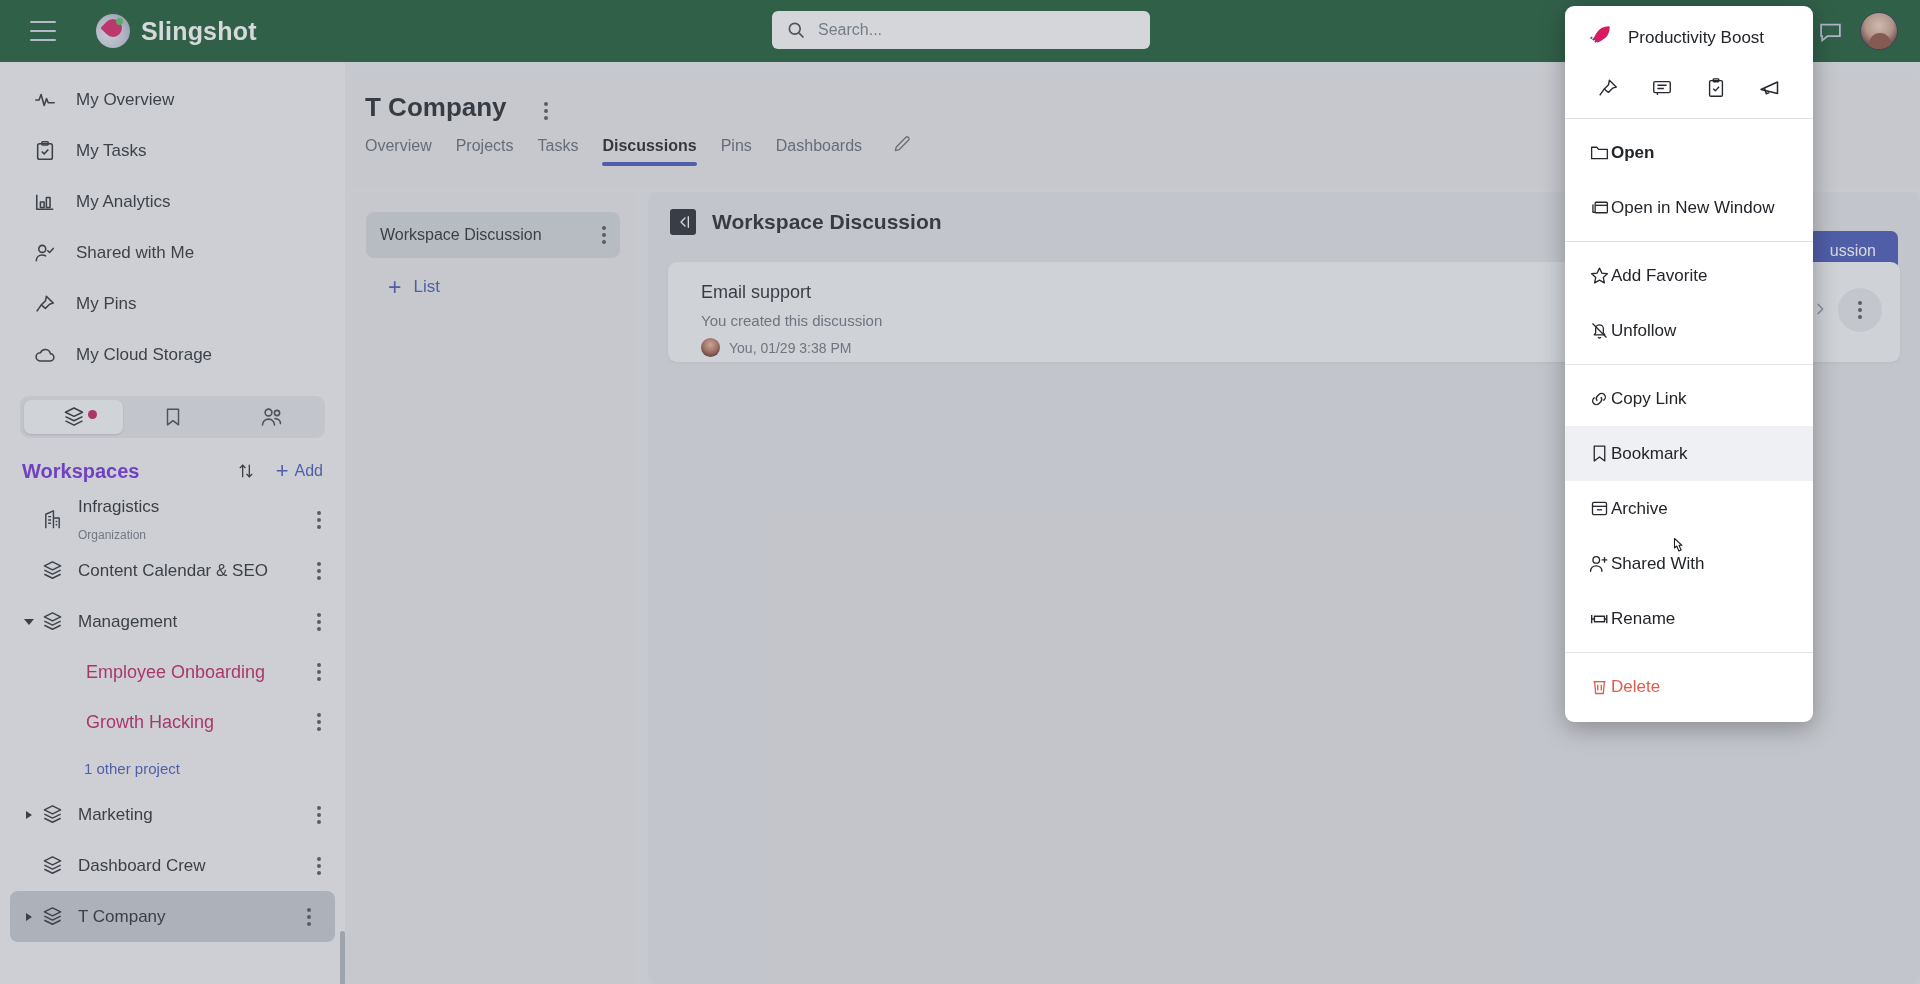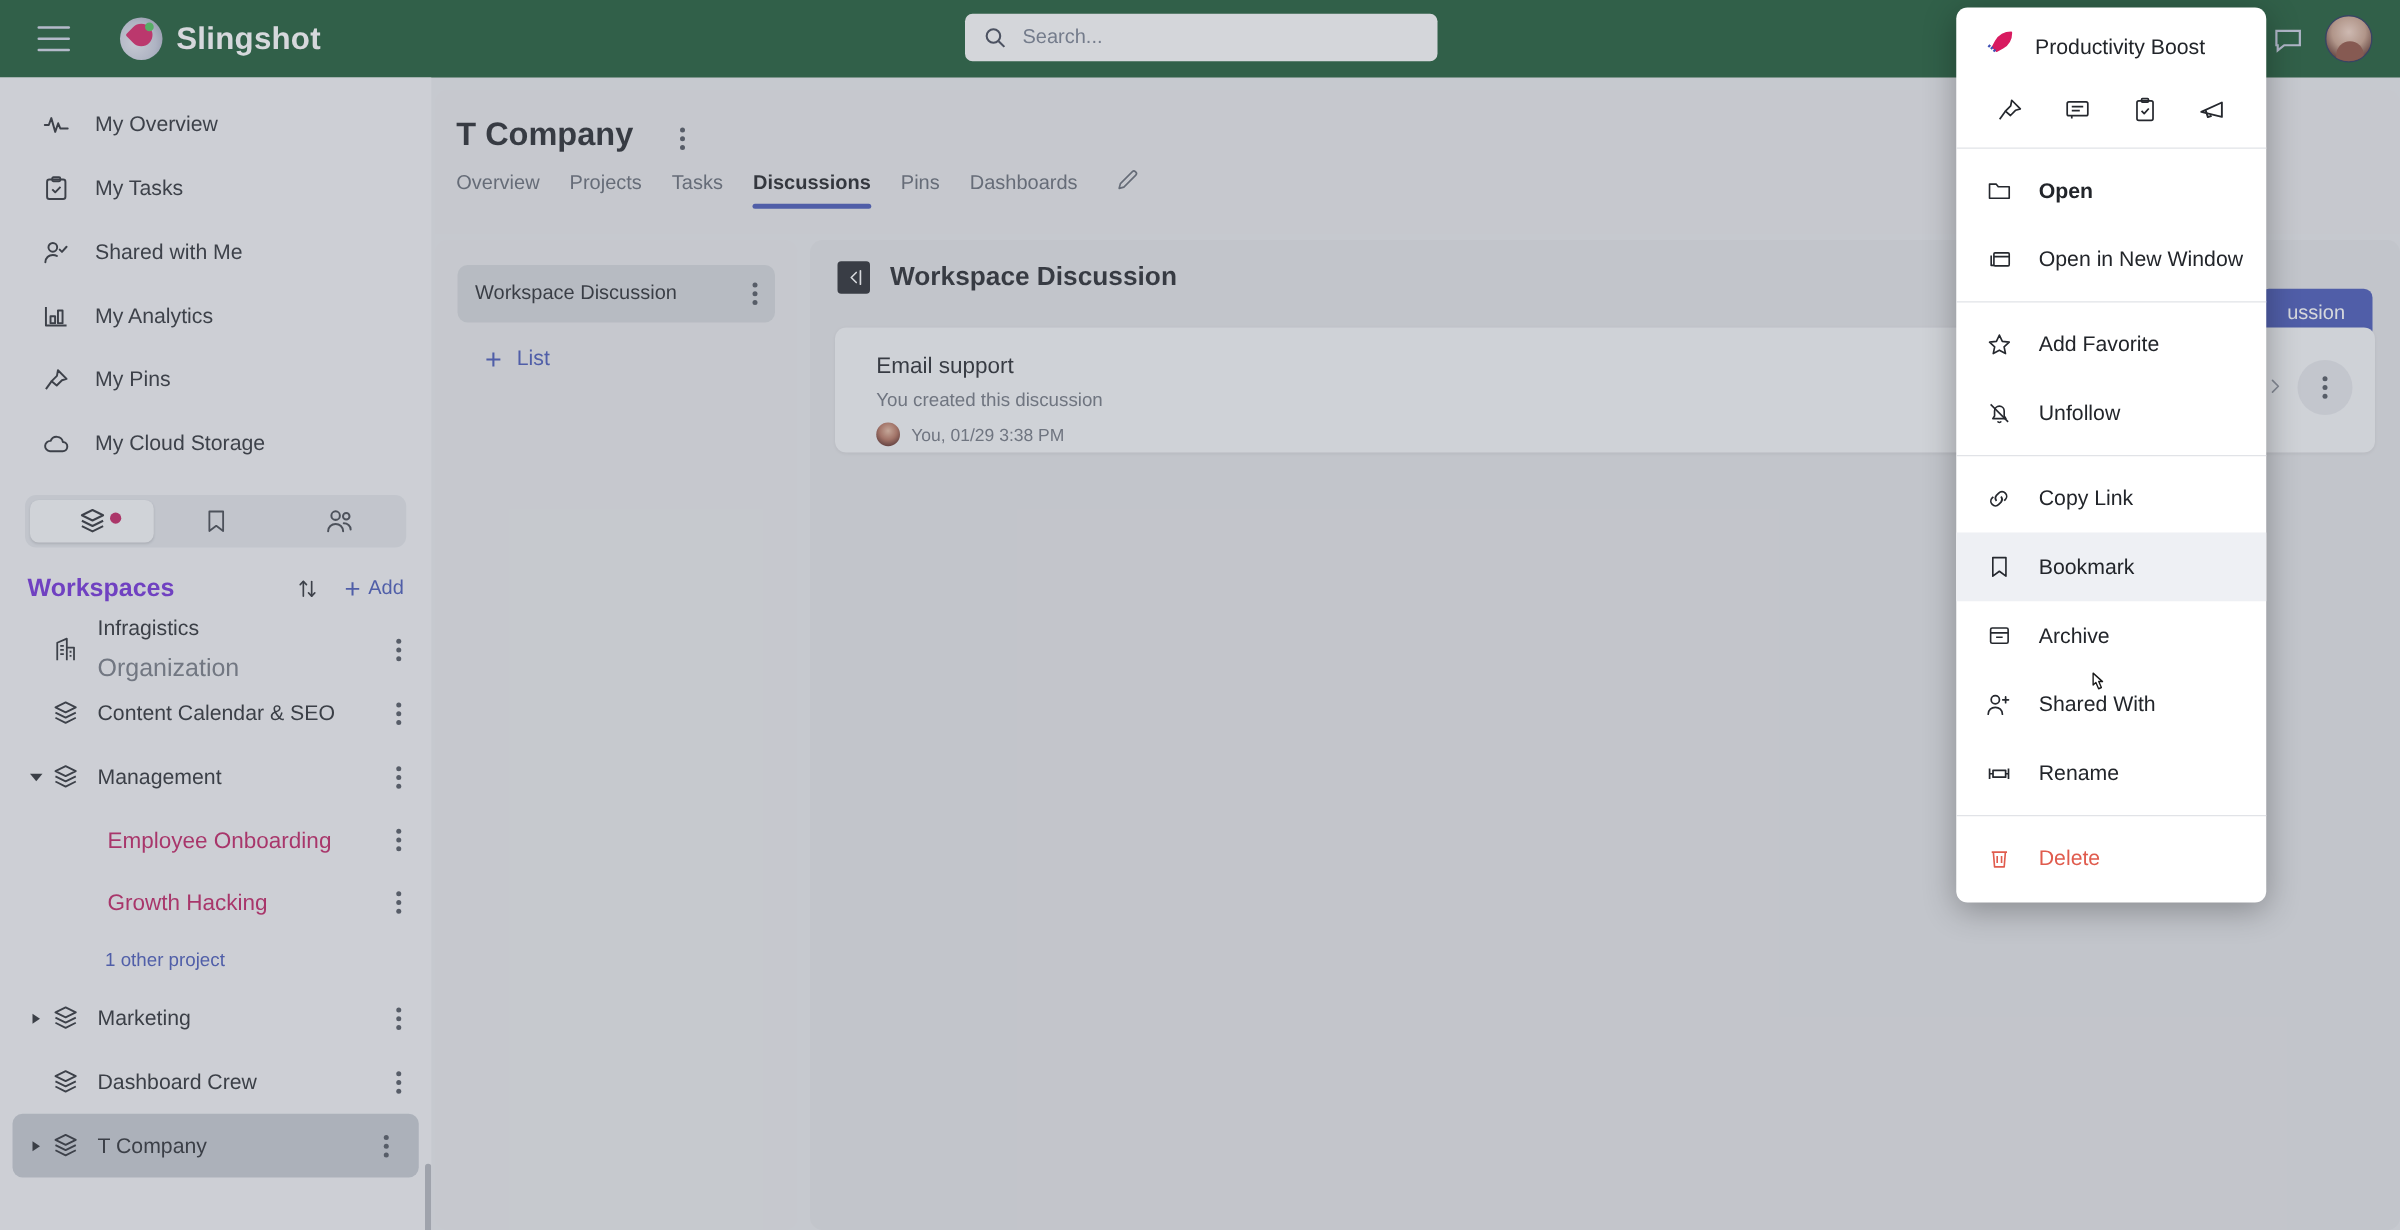--- a/index.html
+++ b/index.html
@@ -74,21 +74,21 @@
   .ws-row { height: 51px; display: flex; align-items: center; padding-left: 22px; padding-right: 14px; cursor: pointer; }
   .ws-row.selected { background: #c3c7cf; border-radius: 8px; margin: 0 10px; padding-left: 12px; }
   .ws-caret { width: 14px; flex: none; display: flex; align-items: center; justify-content: center; }
   .ws-caret i { display: block; width: 0; height: 0; border-left: 6px solid #22252a;
     border-top: 4px solid transparent; border-bottom: 4px solid transparent; }
   .ws-caret i.down { border-left: 5px solid transparent; border-right: 5px solid transparent;
     border-top: 6px solid #22252a; border-bottom: 0; }
   .ws-ic { width: 28px; flex: none; display: flex; align-items: center; justify-content: center; margin-left: 2px; }
   .ws-txt { margin-left: 12px; flex: 1; }
   .ws-txt .n { font-size: 17px; color: #22252a; }
-  .ws-txt .s { font-size: 20px; color: #70757f; margin-top: 11px; }
+  .ws-txt .s { font-size: 12px; color: #70757f; margin-top: 11px; }
   .ws-kebab { width: 24px; display: flex; align-items: center; justify-content: center; cursor: pointer; }
 
   .proj-row { height: 50px; display: flex; align-items: center; padding-left: 86px; padding-right: 14px; cursor: pointer; }
   .proj-row .n { flex: 1; font-size: 18px; color: #be185d; }
   .other-proj { padding-left: 84px; height: 42px; display: flex; align-items: center;
      font-size: 15px; color: #3f51b5; cursor: pointer; }
 
   .kebab-dots { display: flex; flex-direction: column; gap: 3px; }
   .kebab-dots b { display:block; width: 4px; height: 4px; border-radius: 50%; background: #4a4f59; }
 
@@ -145,21 +145,21 @@
       background: #ffffff; border-radius: 9px; box-shadow: 0 6px 26px rgba(0,0,0,.30);
       padding: 6px 0 8px 0; }
   .ctx-head { height: 52px; display: flex; align-items: center; padding-left: 22px; }
   .ctx-head .lbl { margin-left: 16px; font-size: 17px; color: #22252a; }
   .ctx-icons { height: 48px; display: flex; align-items: center; justify-content: space-around; padding: 0 16px; }
   .ctx-icons .ci { width: 40px; height: 36px; display: flex; align-items: center; justify-content: center; cursor: pointer; }
   .ctx-sep { height: 1px; background: #e1e3e7; margin: 6px 0; }
   .ctx-item { height: 55px; display: flex; align-items: center; padding-left: 22px; cursor: pointer; }
   .ctx-item.hovered { background: #eef0f4; }
   .ctx-item .ico { width: 24px; flex: none; display: flex; align-items: center; justify-content: center; }
-  .ctx-item .lbl { margin-left: 20px; font-size: 17px; color: #22252a; }
+  .ctx-item .lbl { font-size: 17px; color: #22252a; }
   .ctx-item.bold .lbl { font-weight: bold; }
   .ctx-item.danger .lbl { color: #e05c4e; }
 
   .cursor { position: absolute; left: 1668px; top: 536px; width: 20px; height: 26px; }
 </style>
 </head>
 <body>
 
 <div id="app">
 
@@ -216,38 +216,38 @@
             <rect x="4" y="4" width="16" height="17" rx="2"></rect>
               <rect x="8.5" y="2" width="7" height="3.4" rx="1"></rect>
             <path d="M8.5 12.5l2.6 2.6 4.6-4.8"></path>
           </svg>
           </span>
         <span class="lbl">My Tasks</span>
       </div>
 
       <div class="nav-item">
         <span class="ic">
+          <svg width="22" height="22" viewBox="0 0 24 24" fill="none" stroke="#25282e" stroke-width="1.7" stroke-linejoin="round">
+            <path d="M3 4v16h18"></path>
+              <rect x="7" y="12" width="4" height="6"></rect>
+              <rect x="13.5" y="7" width="4" height="11"></rect>
+          </svg>
+          </span>
+        <span class="lbl">My Analytics</span>
+      </div>
+
+      <div class="nav-item">
+        <span class="ic">
           <svg width="22" height="22" viewBox="0 0 24 24" fill="none" stroke="#25282e" stroke-width="1.7" stroke-linecap="round" stroke-linejoin="round">
             <circle cx="9" cy="7.5" r="3.8"></circle>
               <path d="M2.5 20.5c0-3.8 2.9-6.4 6.5-6.4 1.4 0 2.6.3 3.6 1"></path>
             <path d="M15 9.5l2 2 4-4.5"></path>
           </svg>
           </span>
         <span class="lbl">Shared with Me</span>
-      </div>
-
-      <div class="nav-item">
-        <span class="ic">
-          <svg width="22" height="22" viewBox="0 0 24 24" fill="none" stroke="#25282e" stroke-width="1.7" stroke-linejoin="round">
-            <path d="M3 4v16h18"></path>
-              <rect x="7" y="12" width="4" height="6"></rect>
-              <rect x="13.5" y="7" width="4" height="11"></rect>
-          </svg>
-          </span>
-        <span class="lbl">My Analytics</span>
       </div>
 
       <div class="nav-item">
         <span class="ic">
           <svg width="22" height="22" viewBox="0 0 24 24" fill="none" stroke="#25282e" stroke-width="1.7" stroke-linejoin="round">
             <path d="M13.5 3.5L21 11l-4 1.2-4.6 4.6L8 13l4.6-4.6z"></path>
               <path d="M8 13l-5 7"></path>
           </svg>
           </span>
         <span class="lbl">My Pins</span>

